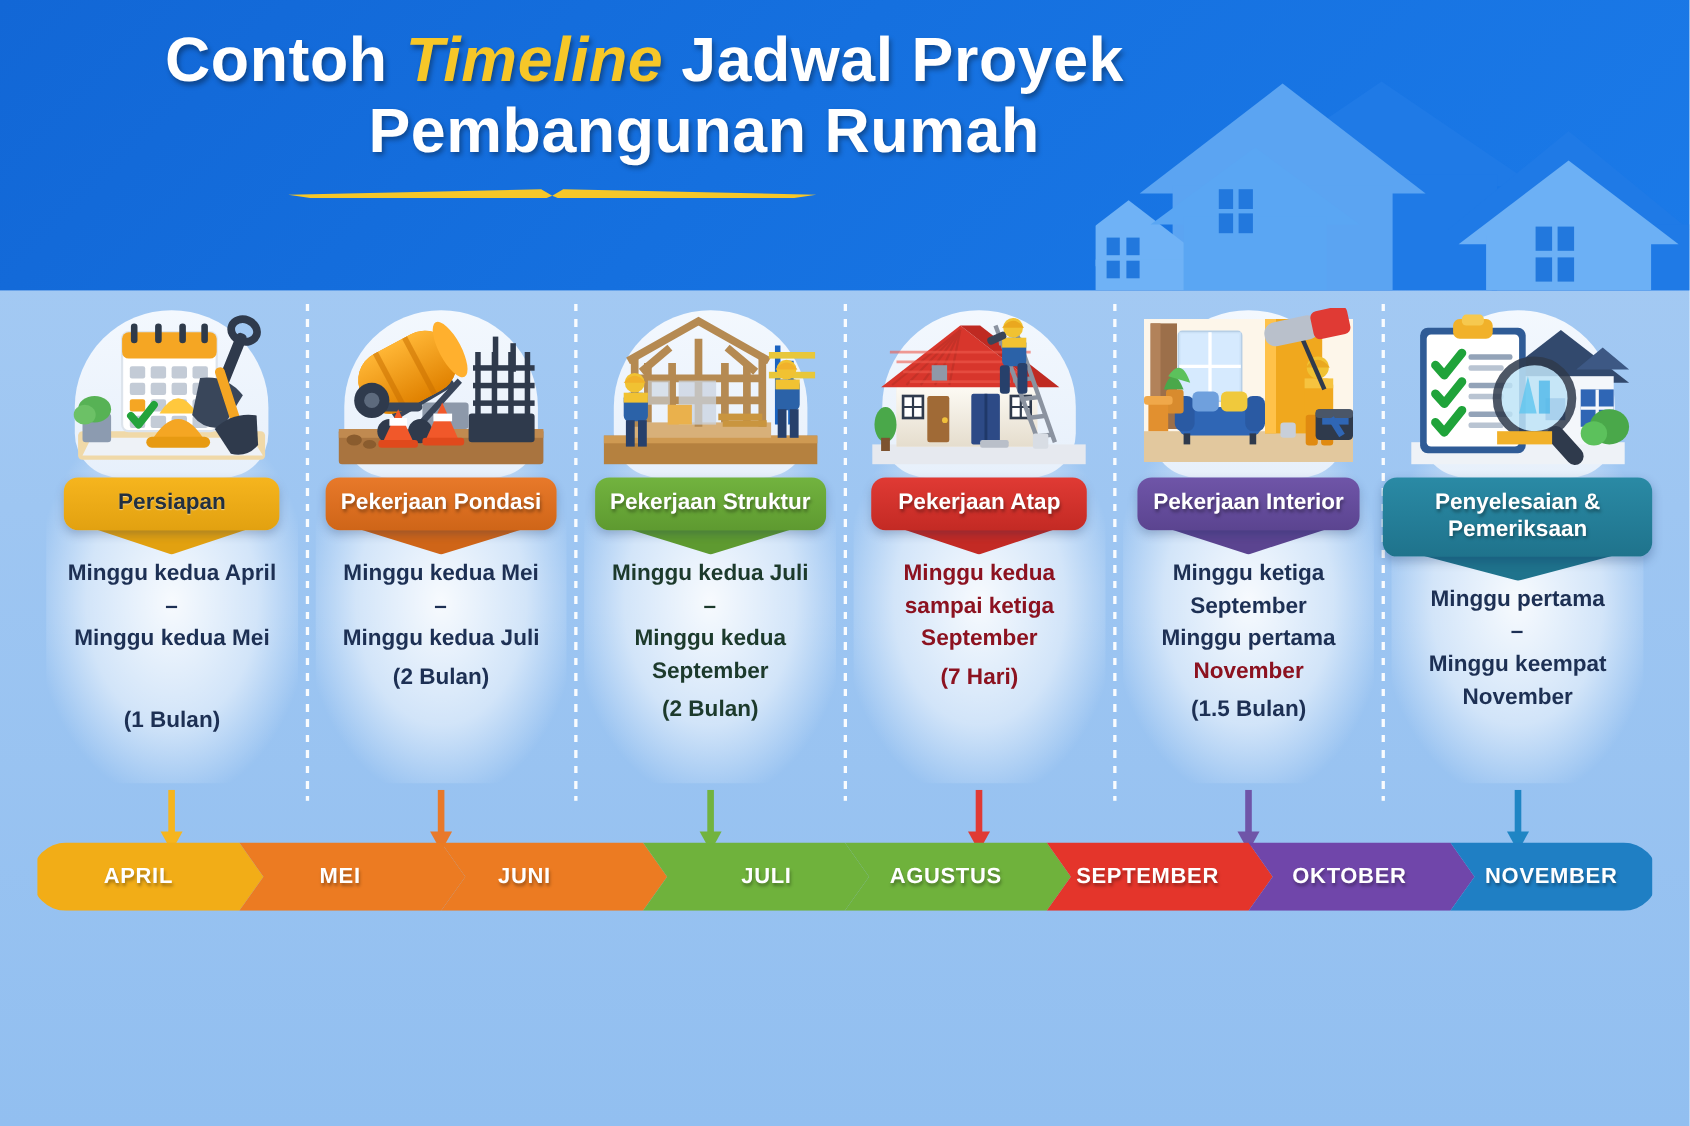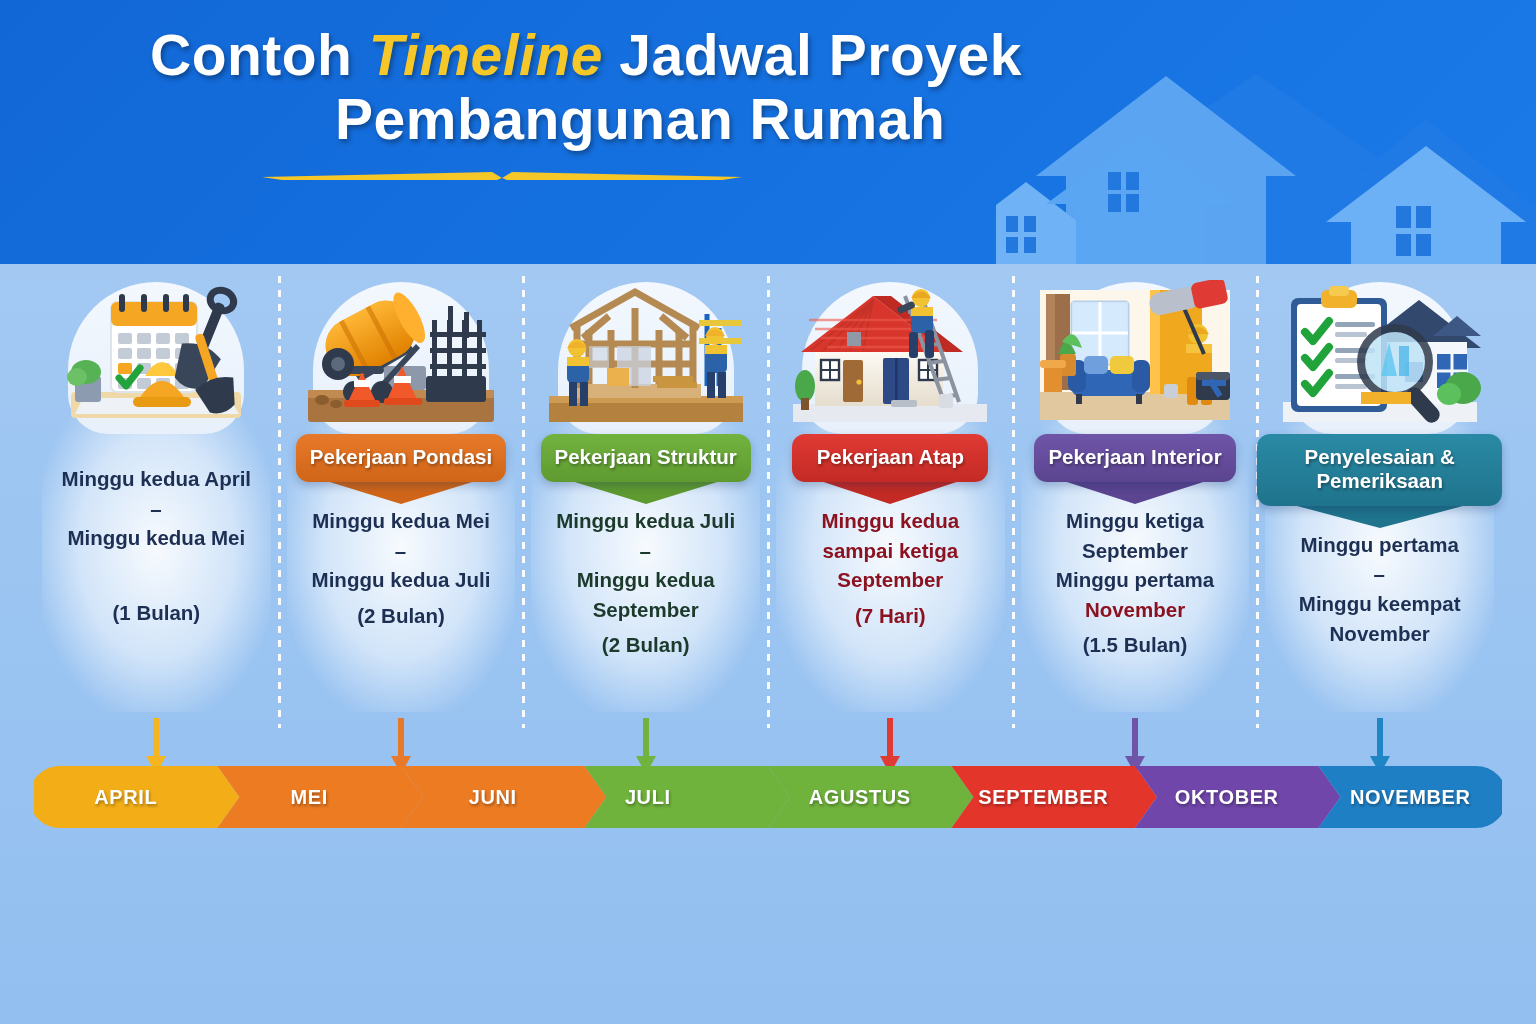--- a/index.html
+++ b/index.html
@@ -166,20 +166,25 @@
    <rect x="144" y="20" width="10" height="56" rx="4" fill="#2f3a4c"></rect>
    <ellipse cx="149" cy="17" rx="12" ry="10" fill="none" stroke="#2f3a4c" stroke-width="7"></ellipse>
    <path d="M128 72 q21 -12 42 0 l-6 34 q-15 9 -30 0 z" fill="#39465a"></path>
  </g>
  <g transform="rotate(-18 160 100)">
    <rect x="156" y="52" width="9" height="54" rx="4" fill="#f5a623"></rect>
    <path d="M140 104 q20 -10 40 0 l-7 26 q-13 8 -26 0 z" fill="#2f3a4c"></path>
  </g>
 </svg>
       </div>
+      <div class="banner">
+        <div class="banner-inner dark-text" style="background: linear-gradient(rgb(246, 181, 30) 0%, rgb(226, 161, 16) 100%);">Persiapan<div class="banner-tail"><svg viewBox="0 0 100 24" preserveAspectRatio="none" style="width:100%;height:100%">
+              <polygon points="0,0 100,0 50,24" fill="#e2a110"></polygon>
+            </svg></div></div>
+      </div>
       <div class="dates">
         <div class="dline" style="color: rgb(29, 48, 84);">Minggu kedua April</div>
         <div class="dline dash" style="color: rgb(29, 48, 84);">–</div>
         <div class="dline" style="color: rgb(29, 48, 84);">Minggu kedua Mei</div>
         <div class="dur" style="color: rgb(29, 48, 84); margin-top: 48px;">(1 Bulan)</div>
       </div>
     </div>
     <div class="col">
       <div class="col-glow"></div>
       <div class="illo">
@@ -546,19 +551,19 @@
       <path d="M 183.5 0 H 367 L 389 31 L 367 62 H 183.5 L 205.5 31 Z" fill="#ec7b22"></path>
       <path d="M 367 0 H 550.5 L 572.5 31 L 550.5 62 H 367 L 389 31 Z" fill="#ec7b22"></path>
       <path d="M 550.5 0 H 734 L 756 31 L 734 62 H 550.5 L 572.5 31 Z" fill="#6fb23c"></path>
       <path d="M 734 0 H 917.5 L 939.5 31 L 917.5 62 H 734 L 756 31 Z" fill="#6fb23c"></path>
       <path d="M 917.5 0 H 1101 L 1123 31 L 1101 62 H 917.5 L 939.5 31 Z" fill="#e4352b"></path>
       <path d="M 1101 0 H 1284.5 L 1306.5 31 L 1284.5 62 H 1101 L 1123 31 Z" fill="#7046aa"></path>
       <path d="M 1284.5 0 H 1442 A 26 26 0 0 1 1442 62 H 1284.5 L 1306.5 31 Z" fill="#1f7fc4"></path>
     </svg>
 <div class="mb-label" style="left: 0px; width: 183.5px;">APRIL</div>
     <div class="mb-label" style="left: 183.5px; width: 183.5px;">MEI</div>
-    <div class="mb-label" style="left: 367px; width: 183.5px;">JUNI</div>
-    <div class="mb-label" style="left: 522px; width: 183.5px;">JULI</div>
+    <div class="mb-label" style="left: 351px; width: 183.5px;">JUNI</div>
+    <div class="mb-label" style="left: 571px; width: 183.5px;">JULI</div>
     <div class="mb-label" style="left: 734px; width: 183.5px;">AGUSTUS</div>
     <div class="mb-label" style="left: 917.5px; width: 183.5px;">SEPTEMBER</div>
     <div class="mb-label" style="left: 1101px; width: 183.5px;">OKTOBER</div>
     <div class="mb-label" style="left: 1284.5px; width: 183.5px;">NOVEMBER</div>
   </div>
 
 </body></html>

